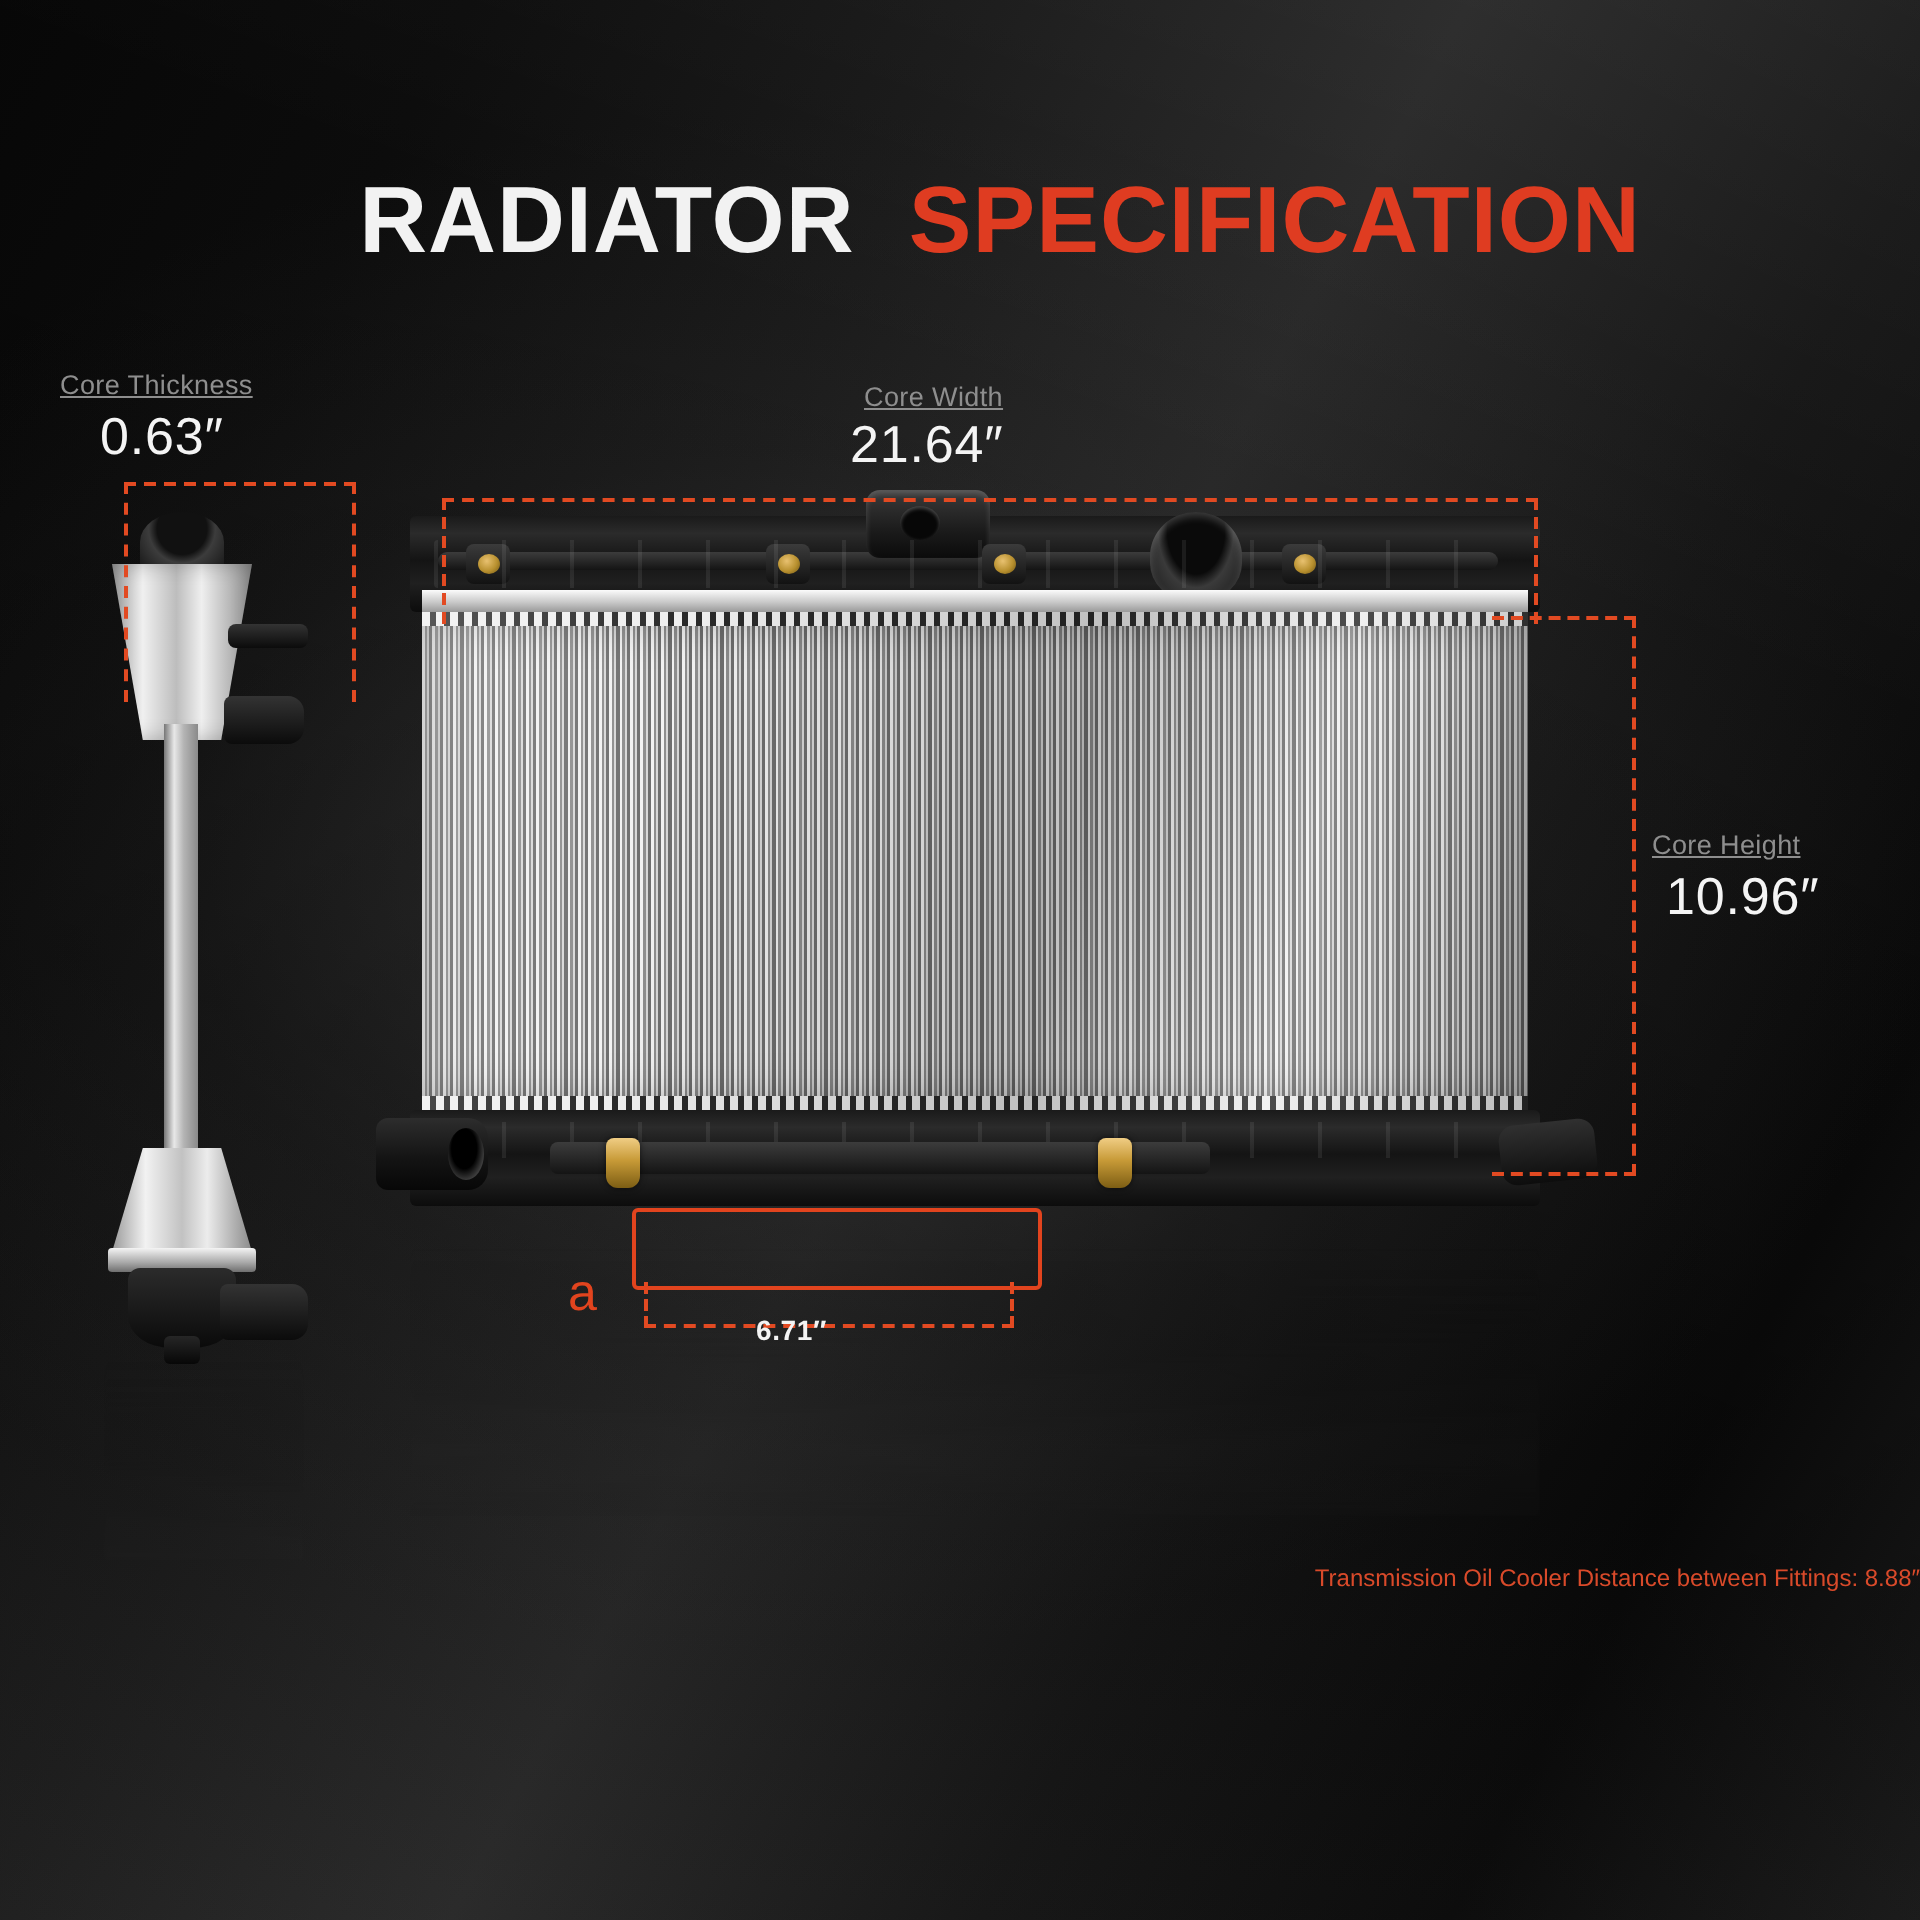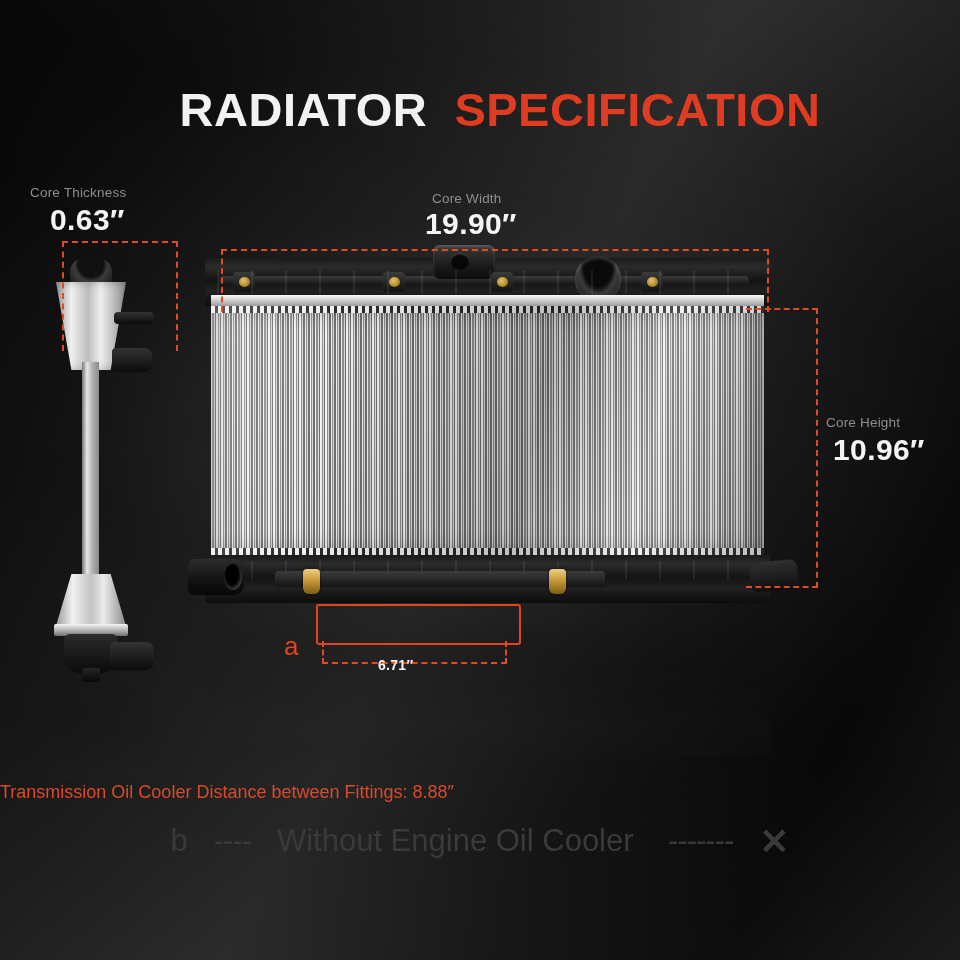--- a/index.html
+++ b/index.html
@@ -22,22 +22,22 @@
   
   .title{
     position:absolute;top:86px;left:0;width:960px;text-align:center;
     font-size:47px;font-weight:700;letter-spacing:.5px;line-height:1;
     white-space:nowrap;z-index:6;
   }
   .title .w{color:#f2f2f2;margin-left:40px;}
   .title .r{color:#df3c21;}
 
   
-  .dimlabel{position:absolute;color:#8e8e8e;font-size:13.5px;letter-spacing:.2px;white-space:nowrap;z-index:7;}
-  .dimvalue{position:absolute;color:#f4f4f4;font-size:30px;font-weight:700;letter-spacing:.4px;white-space:nowrap;z-index:7;}
+  .dimlabel{position:absolute;color:#8e8e8e;font-size:13.5px;letter-spacing:.2px;white-space:nowrap;z-index:7;text-decoration:underline;}
+  .dimvalue{position:absolute;color:#f4f4f4;font-size:26px;font-weight:400;letter-spacing:.4px;white-space:nowrap;z-index:7;}
 
   #ct-label{left:30px;top:185px;}
   #ct-value{left:50px;top:203px;}
   #cw-label{left:432px;top:191px;}
   #cw-value{left:425px;top:207px;}
   #ch-label{left:826px;top:415px;}
   #ch-value{left:833px;top:433px;}
 
   
   .dash-h{position:absolute;border-top:2px dashed #e24a22;z-index:7;}
@@ -195,22 +195,22 @@
     font-size:31px;line-height:1;white-space:nowrap;z-index:9;
   }
   .legend-a .tag{color:#ffffff;font-weight:400;}
   .legend-a .dots{color:#ffffff;letter-spacing:-1px;}
   .legend-a .with{color:#ffffff;}
   .legend-a .hl{color:#df3c21;}
   .legend-a .dots2{color:#df3c21;letter-spacing:-1px;}
   .legend-a .tick{color:#e03a1c;font-size:40px;font-weight:700;vertical-align:-5px;}
 
   .legend-sub{
-    position:absolute;left:0;width:960px;top:782px;text-align:left;
-    font-size:18px;color:#d94a2a;white-space:nowrap;z-index:9;
+    position:absolute;left:0;width:960px;top:782px;text-align:right;
+    font-size:12px;color:#d94a2a;white-space:nowrap;z-index:9;
   }
 
   .legend-b{
     position:absolute;left:0;width:960px;top:824px;text-align:center;
     font-size:31px;line-height:1;white-space:nowrap;color:#3a3a3a;z-index:9;
   }
   .legend-b .dots{letter-spacing:-1px;}
   .legend-b .cross{font-size:36px;font-weight:700;vertical-align:-3px;}
 
   
@@ -299,36 +299,25 @@
   <div class="solid-box" style="left:316px;top:604px;width:201px;height:37px;"></div>
 
   <div class="dash-v" style="left:322px;top:641px;height:23px;"></div>
   <div class="dash-v" style="left:505px;top:641px;height:23px;"></div>
   <div class="dash-h" style="left:322px;top:662px;width:185px;"></div>
 
   <div class="dimlabel" id="ct-label">Core Thickness</div>
   <div class="dimvalue" id="ct-value">0.63″</div>
 
   <div class="dimlabel" id="cw-label">Core Width</div>
-  <div class="dimvalue" id="cw-value">19.90″</div>
+  <div class="dimvalue" id="cw-value">21.64″</div>
 
   <div class="dimlabel" id="ch-label">Core Height</div>
   <div class="dimvalue" id="ch-value">10.96″</div>
 
   <div id="marker-a">a</div>
   <div id="val-888">6.71″</div>
 
 
   <div class="legend-sub">Transmission Oil Cooler Distance between Fittings: 8.88″</div>
 
-  <div class="legend-b">
-    <span>b</span>
-    <span>&nbsp;</span>
-    <span class="dots">----</span>
-    <span>&nbsp;</span>
-    <span>Without Engine Oil Cooler</span>
-    <span>&nbsp;&nbsp;</span>
-    <span class="dots">-------</span>
-    <span>&nbsp;</span>
-    <span class="cross">✕</span>
-  </div>
 
 </div>
 
 </body></html>

